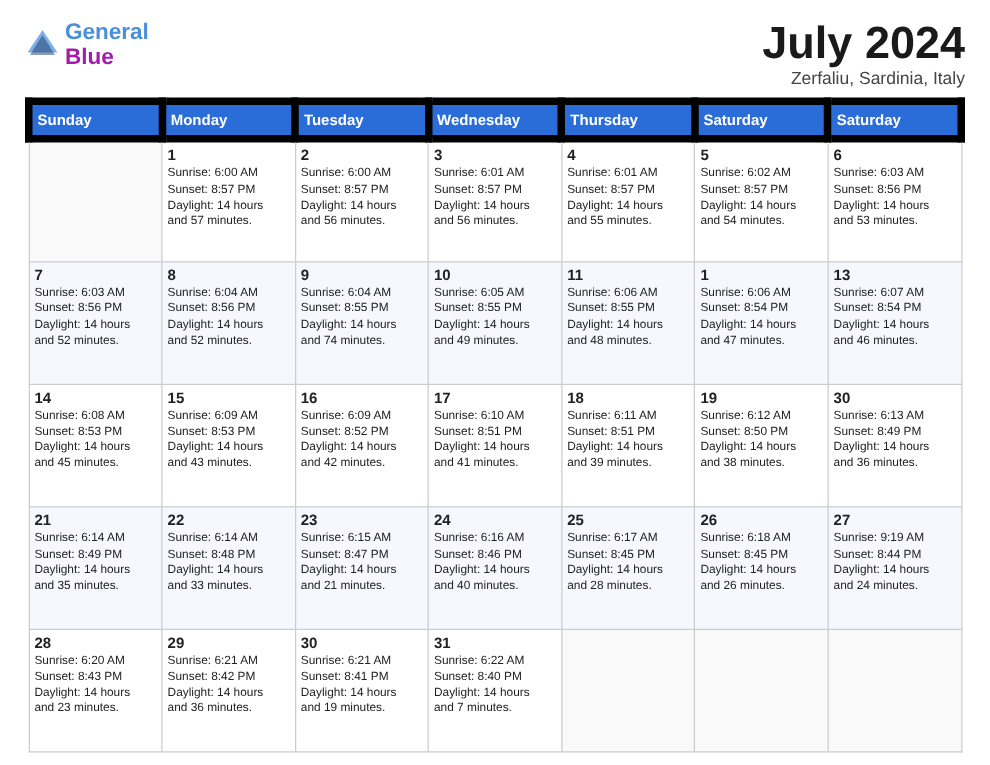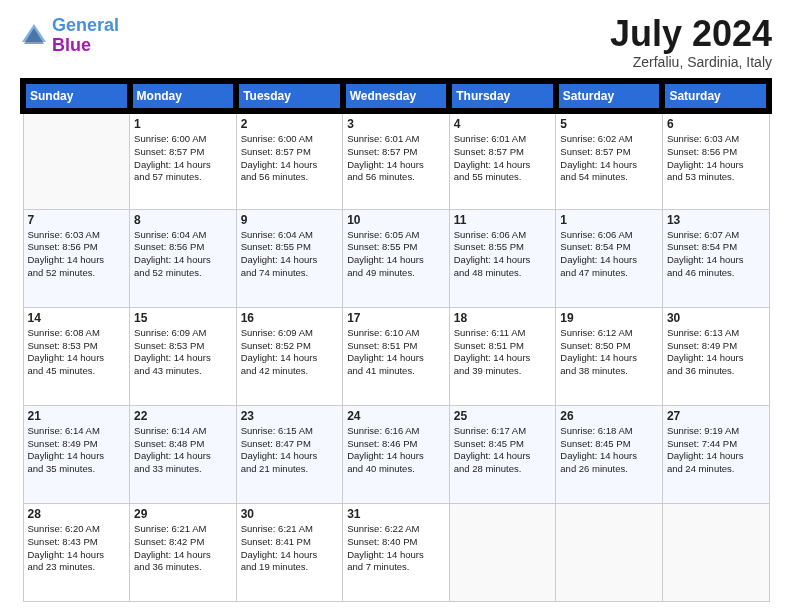--- a/index.html
+++ b/index.html
@@ -319,21 +319,21 @@
           <td>
             <span class="day-num">26</span>
             <span class="cell-line">Sunrise: 6:18 AM</span>
             <span class="cell-line">Sunset: 8:45 PM</span>
             <span class="cell-line">Daylight: 14 hours</span>
             <span class="cell-line">and 26 minutes.</span>
           </td>
           <td>
             <span class="day-num">27</span>
             <span class="cell-line">Sunrise: 9:19 AM</span>
-            <span class="cell-line">Sunset: 7:44 PM</span>
+            <span class="cell-line">Sunset: 8:44 PM</span>
             <span class="cell-line">Daylight: 14 hours</span>
             <span class="cell-line">and 24 minutes.</span>
           </td>
         </tr>
         <tr>
           <td>
             <span class="day-num">28</span>
             <span class="cell-line">Sunrise: 6:20 AM</span>
             <span class="cell-line">Sunset: 8:43 PM</span>
             <span class="cell-line">Daylight: 14 hours</span>

